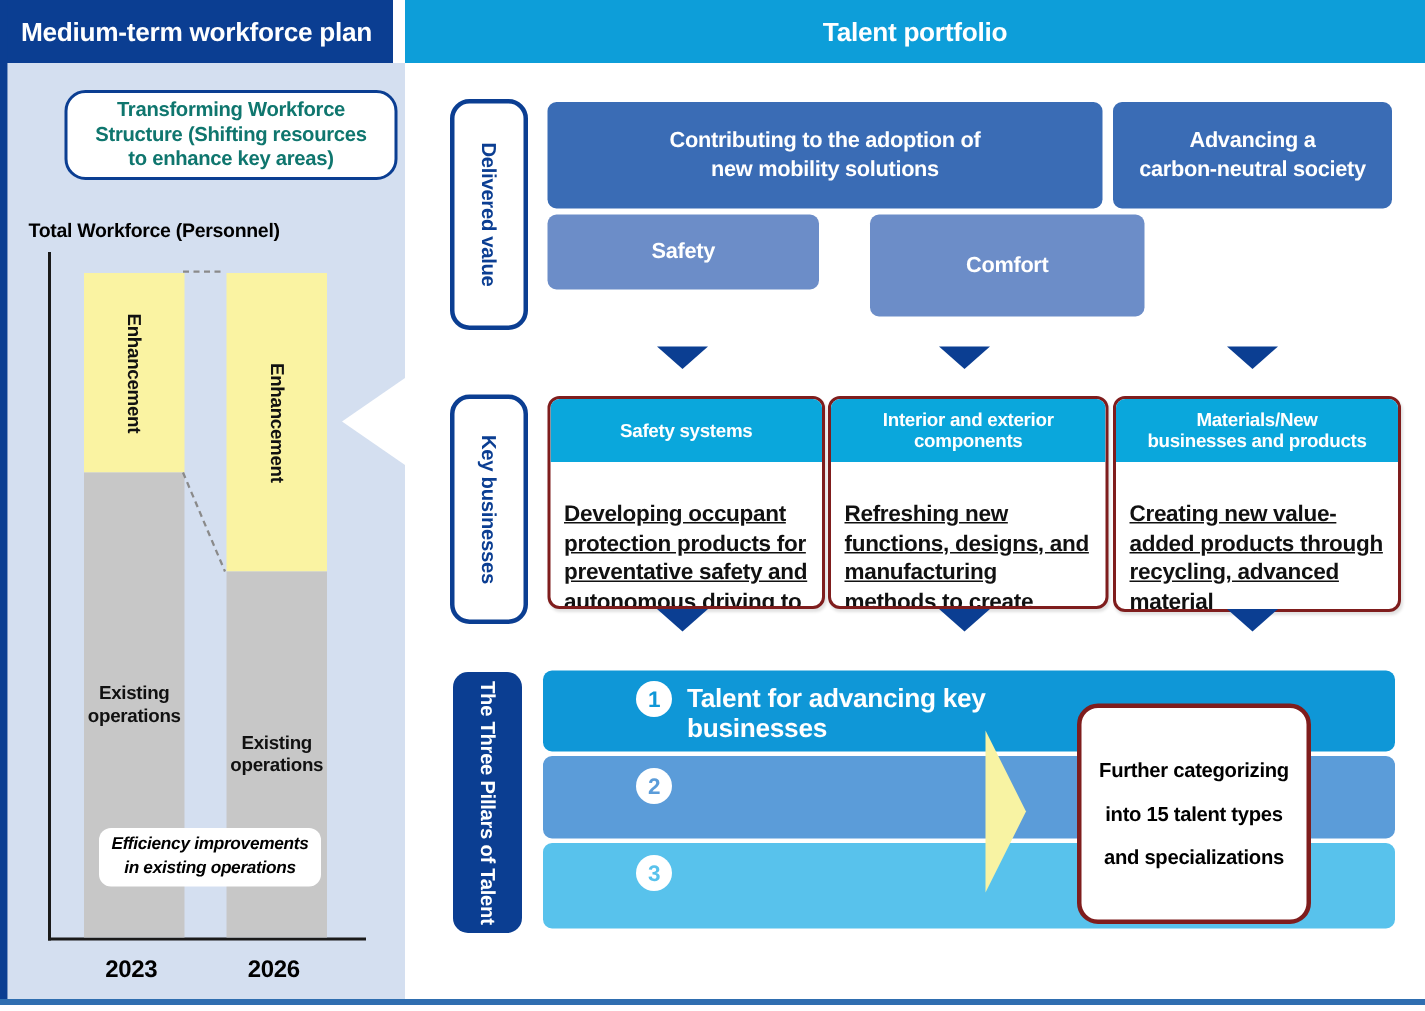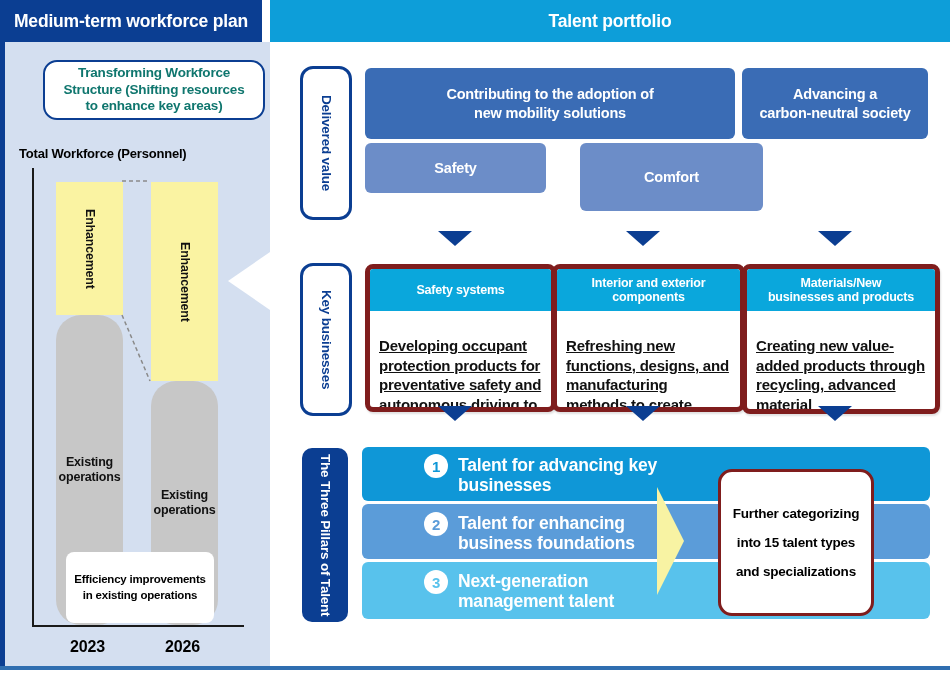--- a/index.html
+++ b/index.html
@@ -20,26 +20,26 @@
   .goal-box{position:absolute;left:43px;top:60px;width:218px;height:56px;background:#fff;
     border:2.5px solid #0b3e92;border-radius:14px;color:#0f766e;font-size:13.5px;line-height:1.25;
     display:flex;align-items:center;justify-content:center;text-align:center;white-space:pre-line;}
   .chart-title{position:absolute;left:19px;top:146px;font-size:13px;color:#000;}
   .chart{position:absolute;left:32px;top:168px;width:210px;height:457px;
     border-left:2px solid #1a1a1a;border-bottom:2px solid #1a1a1a;}
   .bar{position:absolute;bottom:0;width:67px;height:443px;display:flex;flex-direction:column;}
   .bar-2023{left:22px;}
   .bar-2026{left:117px;}
   .seg-enh{background:#faf3a2;display:flex;align-items:center;justify-content:center;}
-  .seg-exist{background:#c7c7c7;flex:1;display:flex;align-items:center;justify-content:center;border-radius:25px;}
+  .seg-exist{background:#c7c7c7;flex:1;display:flex;align-items:center;justify-content:center;}
   .seg-enh .seg-label{writing-mode:vertical-rl;font-size:12.5px;color:#111;}
   .seg-exist .seg-label{font-size:12.5px;color:#111;text-align:center;white-space:pre-line;line-height:1.2;}
   .efficiency-box{position:absolute;left:66px;top:552px;width:140px;background:#fff;border-radius:8px;
     font-size:11.5px;color:#000;text-align:center;white-space:pre-line;line-height:1.35;
-    padding:20px 4px;z-index:3;}
+    padding:4px 4px;z-index:3;font-style:italic;}
   .x-label{position:absolute;top:638px;width:67px;text-align:center;font-size:16px;color:#000;}
   .x-2023{left:54px;} .x-2026{left:149px;}
   .callout-tri{position:absolute;left:228px;top:252px;width:0;height:0;z-index:2;
     border-right:42px solid #ffffff;border-top:29px solid transparent;border-bottom:29px solid transparent;}
   svg.overlay{position:absolute;left:0;top:0;z-index:2;pointer-events:none;}
   
   .vlabel{position:absolute;background:#fff;border:3px solid #0b3e92;border-radius:13px;
     color:#0b3e92;font-size:13.5px;display:flex;align-items:center;justify-content:center;}
   .vlabel .vtext{writing-mode:vertical-rl;text-align:center;}
   .vlabel-delivered{left:300px;top:66px;width:46px;height:148px;}
@@ -54,21 +54,21 @@
   .val-carbon{left:742px;top:68px;width:186px;height:71px;}
   .val-safety{left:365px;top:143px;width:181px;height:50px;}
   .val-comfort{left:552px;top:143px;width:183px;height:68px;margin-left:28px;}
   .val-decarb{left:742px;top:143px;width:186px;height:68px;}
   
   .down-arrow{position:absolute;width:0;height:0;
     border-left:17px solid transparent;border-right:17px solid transparent;border-top:15px solid #0b3e92;}
   .da-r1c1{left:438px;top:231px;} .da-r1c2{left:626px;top:231px;} .da-r1c3{left:818px;top:231px;}
   .da-r2c1{left:438px;top:406px;} .da-r2c2{left:626px;top:406px;} .da-r2c3{left:818px;top:406px;}
   
-  .card{position:absolute;top:264px;background:#fff;border:5px solid #7f1d1d;border-radius:8px;
+  .card{position:absolute;top:264px;background:#fff;border:2px solid #7f1d1d;border-radius:8px;
     overflow:hidden;box-shadow:1px 2px 2px rgba(0,0,0,0.12);}
   .card1{left:365px;width:181px;height:138px;}
   .card2{left:552px;width:183px;height:138px;}
   .card3{left:742px;width:188px;height:140px;}
   .card-head{height:42px;background:#0aa7dc;color:#fff;font-size:12.5px;line-height:1.12;
     display:flex;align-items:center;justify-content:center;text-align:center;white-space:pre-line;}
   .card-body{padding:25px 9px;font-size:15px;color:#111;line-height:1.3;text-align:left;text-decoration:underline;}
   
   .pillar{position:absolute;left:362px;width:568px;border-radius:6px;color:#fff;
     display:flex;align-items:flex-start;padding-left:62px;box-sizing:border-box;}
@@ -178,29 +178,25 @@
   <div class="pillar pillar1">
     <div class="pillar-inner">
       <span class="num">1</span>
       <span class="ptext">Talent for advancing key
 businesses</span>
     </div>
   </div>
   <div class="pillar pillar2">
     <div class="pillar-inner">
       <span class="num">2</span>
-      <span class="ptext">Talent for enhancing
-business foundations</span>
     </div>
   </div>
   <div class="pillar pillar3">
     <div class="pillar-inner">
       <span class="num">3</span>
-      <span class="ptext">Next-generation
-management talent</span>
     </div>
   </div>
 
   <div class="yellow-arrow"></div>
   <div class="callout-box">Further categorizing
 into 15 talent types
 and specializations</div>
 
   <div class="left-edge"></div>
   <div class="bottom-line"></div>

